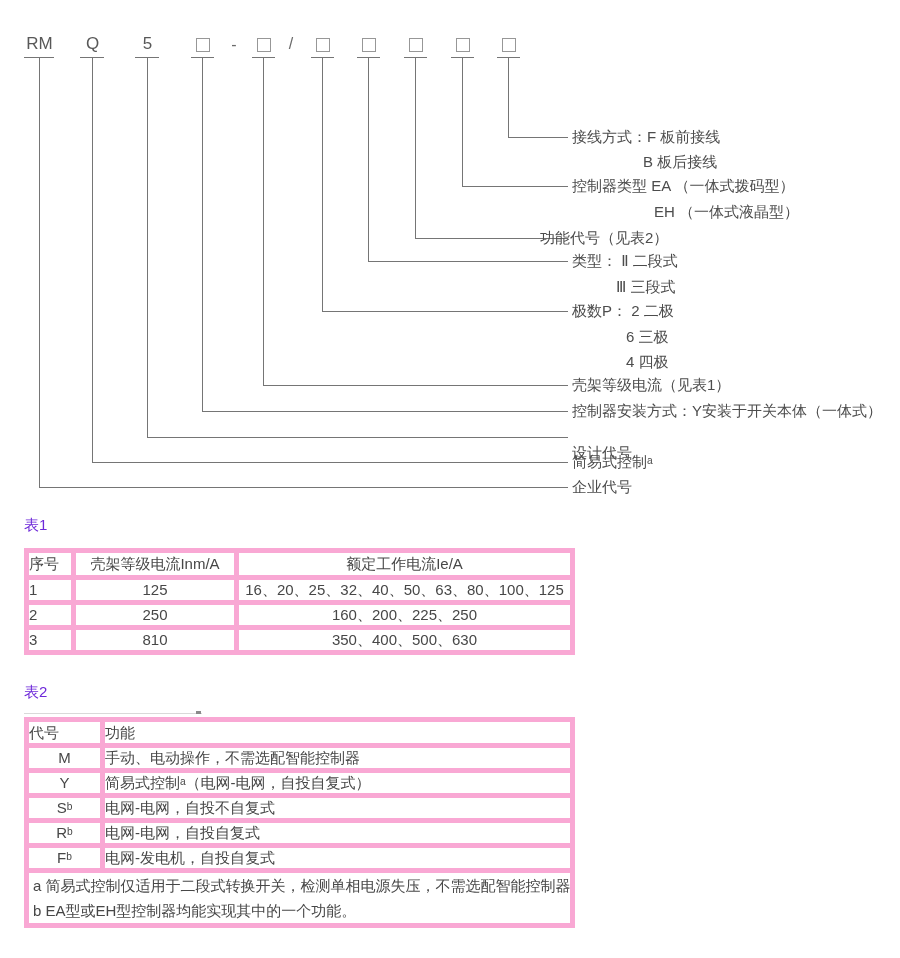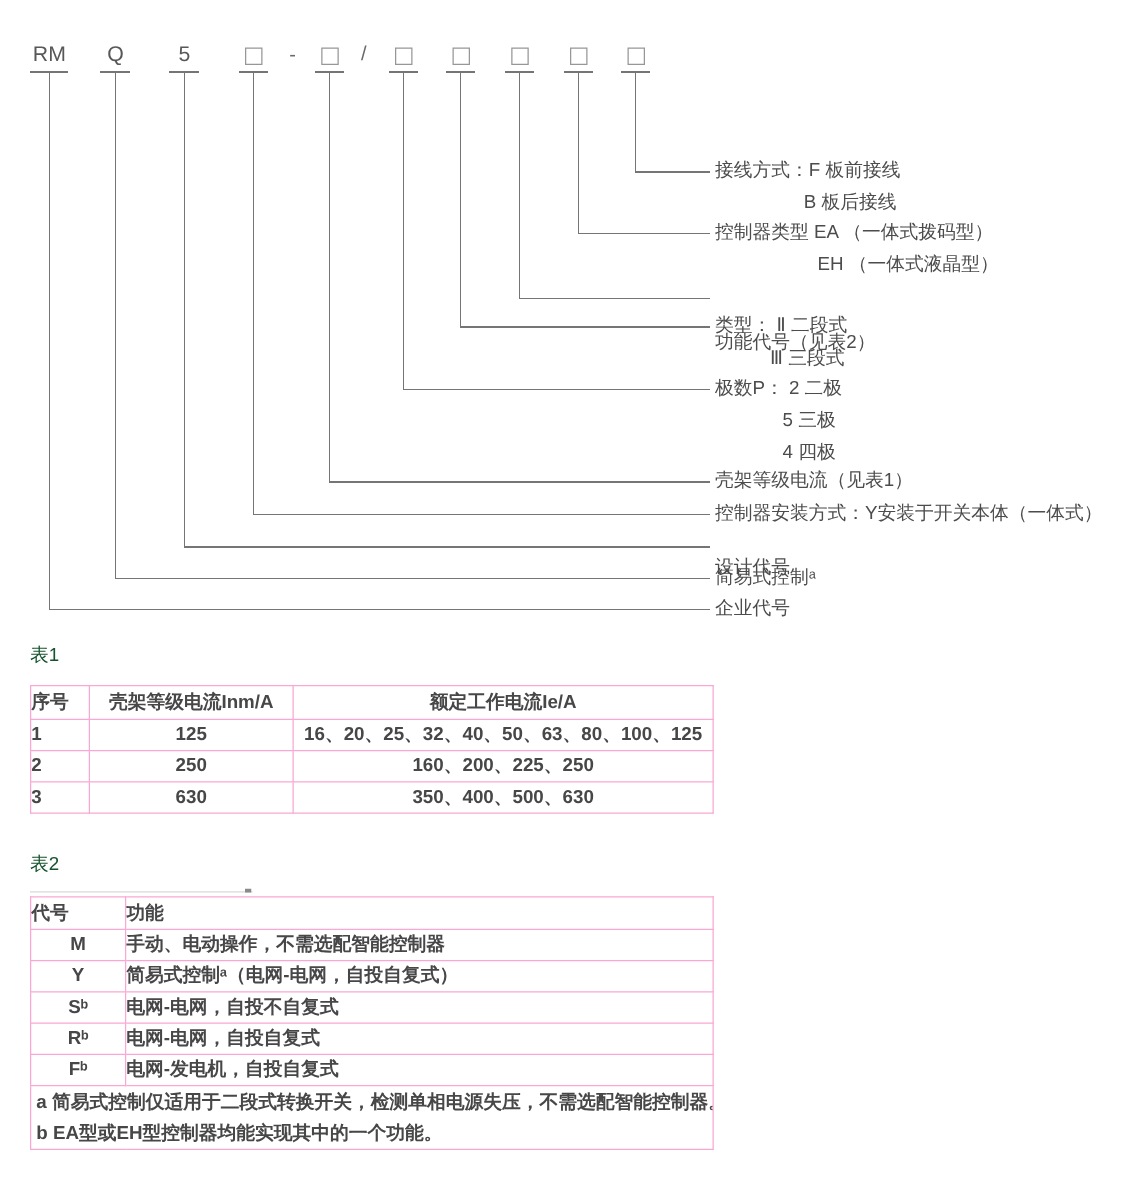--- a/index.html
+++ b/index.html
@@ -18,29 +18,29 @@
   }
   .code-box {
     position:absolute; top:38px; width:12px; height:12px;
     border:1px solid #979797; background:#ffffff;
   }
   .dlabel {
     position:absolute; height:24px; line-height:24px; font-size:15px;
     color:#4c4c4c; white-space:nowrap;
   }
   
-  .caption { position:absolute; font-size:15px; color:#14532d; line-height:18px; }
+  .caption { position:absolute; font-size:15px; color:#6d28d9; line-height:18px; }
   
   table.spec {
     position:absolute; border-collapse:collapse; table-layout:fixed;
     width:546px; background:#ffffff;
   }
   table.spec th, table.spec td {
-    border:1px solid #f9a8d4; font-size:15px; color:#474747;
-    font-weight:bold; padding:0; line-height:18px; overflow:hidden; white-space:nowrap;
+    border:5px solid #f9a8d4; font-size:15px; color:#474747;
+    font-weight:normal; padding:0; line-height:18px; overflow:hidden; white-space:nowrap;
   }
   .al { text-align:left; padding-left:8px; }
   .ac { text-align:center; }
   .pl10 { text-align:center; padding-left:10px; }
   .pl40 { text-align:left; padding-left:40px; }
   .fnote td { white-space:normal; }
   .fnote-line { padding-left:4px; line-height:25px; font-size:15px; color:#474747; }
   .artifact-line { position:absolute; background:#d9d9d9; }
   .artifact-tick { position:absolute; background:#8a8a8a; }
 </style>
@@ -87,25 +87,25 @@
   <div class="code-box" style="left:316px;"></div>
   <div class="code-box" style="left:362px;"></div>
   <div class="code-box" style="left:409px;"></div>
   <div class="code-box" style="left:456px;"></div>
   <div class="code-box" style="left:502px;"></div>
 
   <div class="dlabel" style="left:572px;top:125px;">接线方式：F  板前接线</div>
   <div class="dlabel" style="left:643px;top:150px;">B  板后接线</div>
   <div class="dlabel" style="left:572px;top:174px;">控制器类型  EA  （一体式拨码型）</div>
   <div class="dlabel" style="left:654px;top:200px;text-align:center;">EH  （一体式液晶型）</div>
-  <div class="dlabel" style="left:572px;top:226px;margin-top:36px;">功能代号（见表2）</div>
+  <div class="dlabel" style="left:540px;top:226px;">功能代号（见表2）</div>
   <div class="dlabel" style="left:572px;top:249px;">类型：  Ⅱ  二段式</div>
   <div class="dlabel" style="left:616px;top:275px;">Ⅲ  三段式</div>
   <div class="dlabel" style="left:572px;top:299px;">极数P：  2  二极</div>
-  <div class="dlabel" style="left:626px;top:325px;">5  三极</div>
+  <div class="dlabel" style="left:626px;top:325px;">6  三极</div>
   <div class="dlabel" style="left:626px;top:350px;">4  四极</div>
   <div class="dlabel" style="left:572px;top:373px;">壳架等级电流（见表1）</div>
   <div class="dlabel" style="left:572px;top:399px;">控制器安装方式：Y安装于开关本体（一体式）</div>
   <div class="dlabel" style="left:572px;top:443px;font-family:Liberation Mono, monospace;">设计代号</div>
   <div class="dlabel" style="left:572px;top:450px;">简易式控制ᵃ</div>
   <div class="dlabel" style="left:572px;top:475px;">企业代号</div>
 
   <div class="caption" style="left:24px;top:516px;">表1</div>
   <table class="spec" style="left:24px;top:548px;">
     <colgroup>
@@ -124,21 +124,21 @@
       <td class="ac">125</td>
       <td class="pl10">16、20、25、32、40、50、63、80、100、125</td>
     </tr>
     <tr style="height:25px;">
       <td class="al">2</td>
       <td class="ac">250</td>
       <td class="pl10">160、200、225、250</td>
     </tr>
     <tr style="height:25px;">
       <td class="al">3</td>
-      <td class="ac">630</td>
+      <td class="ac">810</td>
       <td class="pl10">350、400、500、630</td>
     </tr>
   </tbody>
     </table>
 
   <div class="caption" style="left:24px;top:683px;">表2</div>
   <div class="artifact-line" style="left:24px;top:713px;width:178px;height:1px;"></div>
   <div class="artifact-tick" style="left:196px;top:711px;width:5px;height:3px;"></div>
   <table class="spec" style="left:24px;top:717px;">
     <colgroup>

